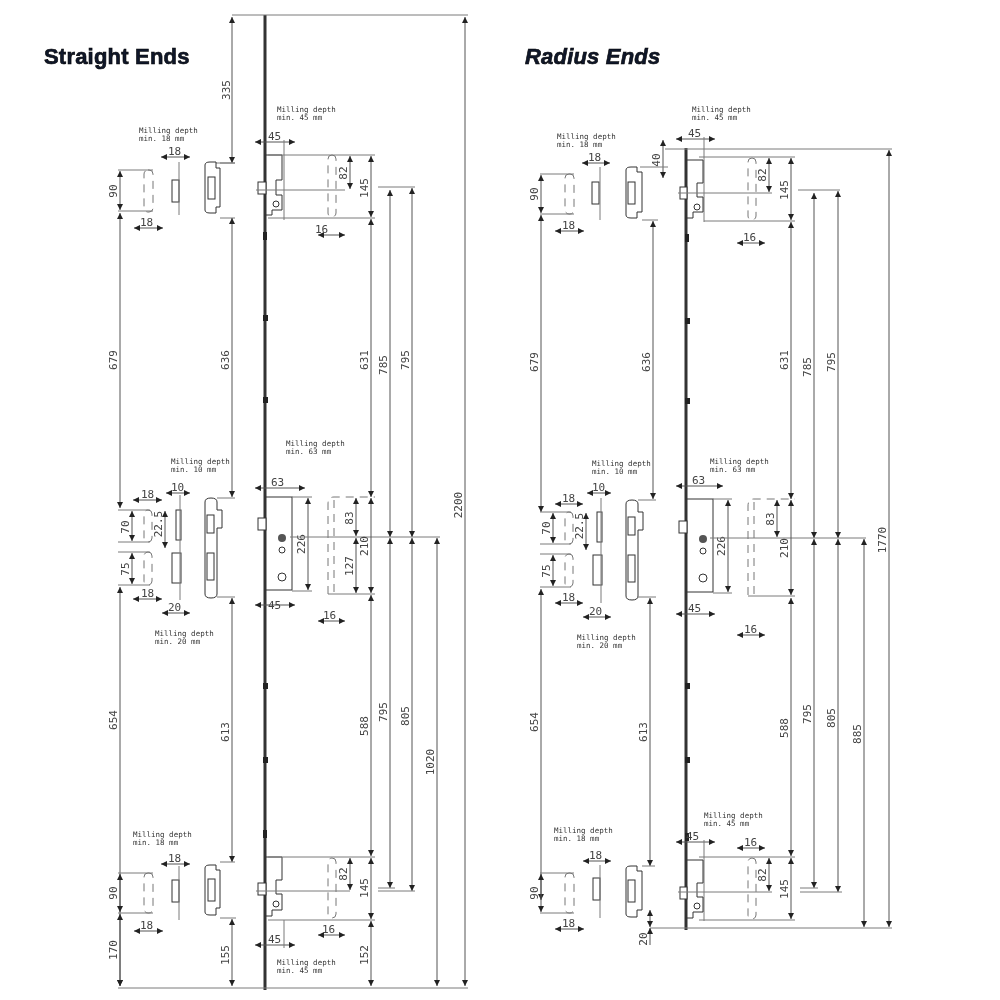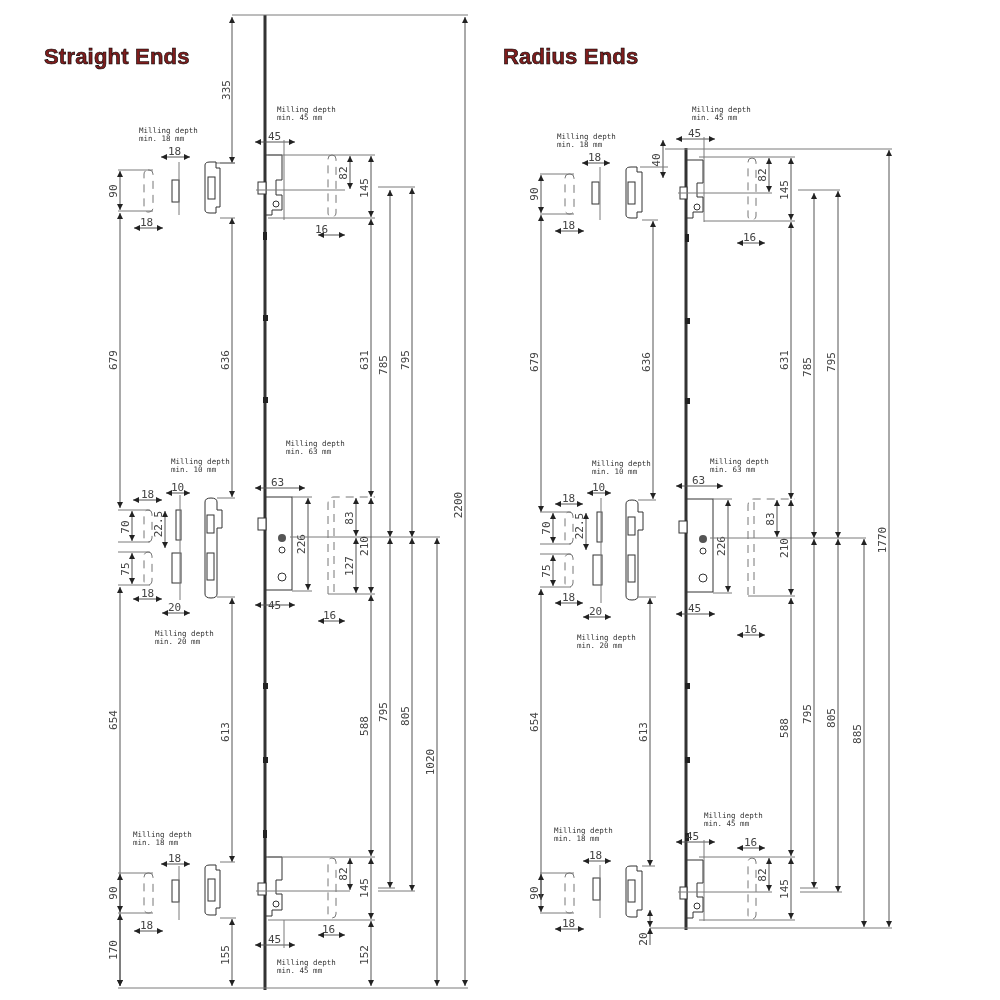--- a/index.html
+++ b/index.html
@@ -1,32 +1,32 @@
 <!DOCTYPE html>
 <html><head>
 <meta charset="utf-8">
 <style>
   html,body{margin:0;padding:0;background:#fff;}
   body{width:1000px;height:1000px;position:relative;overflow:hidden;font-family:"DejaVu Sans",sans-serif;}
-  .title{position:absolute;top:44px;font-family:"Liberation Sans",sans-serif;font-weight:900;font-size:22px;color:#7f1d1d;letter-spacing:0.2px;-webkit-text-stroke:0.6px #000;}
+  .title{position:absolute;top:44px;font-family:"Liberation Sans",sans-serif;font-weight:900;font-size:22px;color:#0f172a;letter-spacing:0.2px;-webkit-text-stroke:0.6px #000;}
   svg{position:absolute;left:0;top:0;}
   .dim{stroke:#7a7a7a;stroke-width:1;fill:none;}
   .dimd{stroke:#555;stroke-width:1;fill:none;}
   .part{stroke:#333;stroke-width:1;fill:#fff;}
   .dash{stroke:#777;stroke-width:1;fill:none;stroke-dasharray:8 6;}
   .bar{stroke:#333;stroke-width:3;}
   .t{font-family:"DejaVu Sans Mono",monospace;font-size:11px;fill:#444;}
   .note{font-family:"DejaVu Sans Mono",monospace;font-size:7.5px;fill:#333;}
   .arr{fill:#222;}
 </style>
 </head>
 <body>
 
 <div class="title" style="left:44px;">Straight Ends</div>
-<div class="title" style="left:503px;">Radius Ends</div>
+<div class="title" style="left:525px;font-style:italic;">Radius Ends</div>
 
 <svg width="1000" height="1000" viewBox="0 0 1000 1000">
   <defs>
     <marker id="a" viewBox="0 0 6 6" refX="6" refY="3" markerWidth="6" markerHeight="6" orient="auto-start-reverse">
       <path d="M0,0 L6,3 L0,6 z" class="arr"></path>
     </marker>
   </defs>
 
   <g>
 

